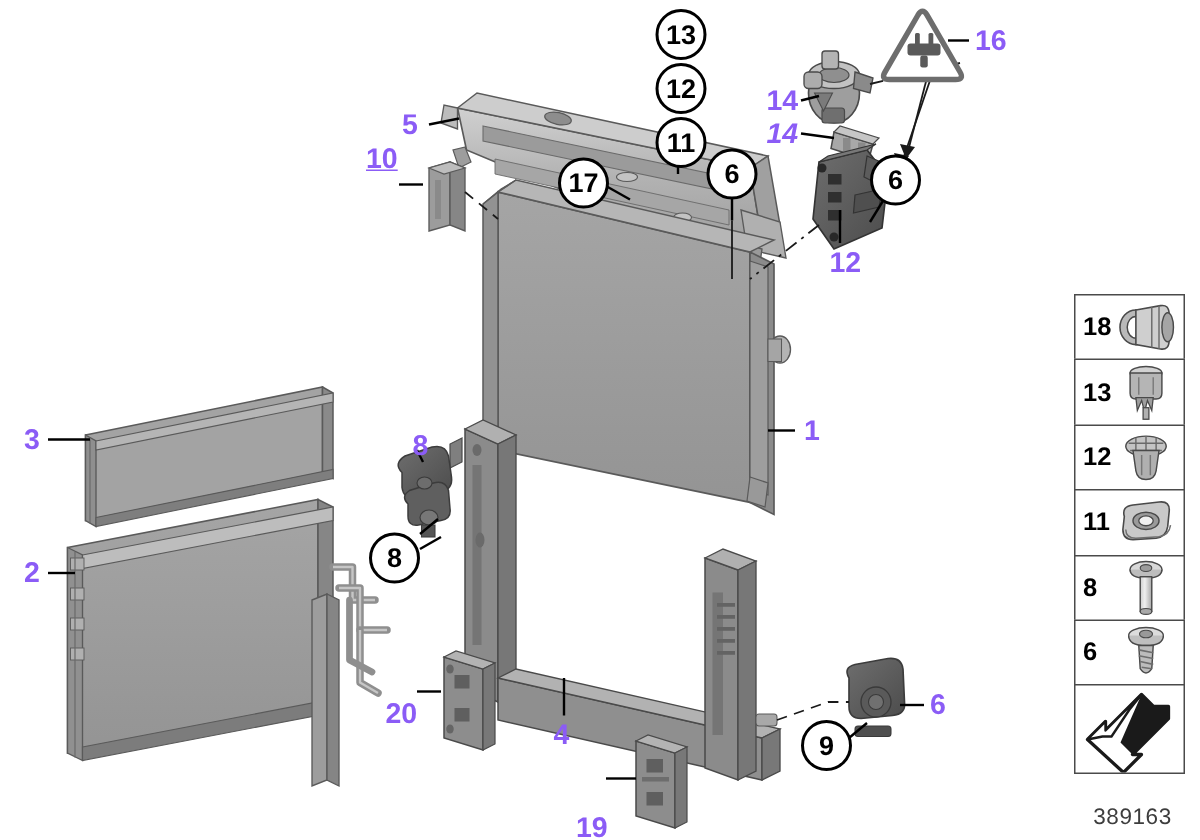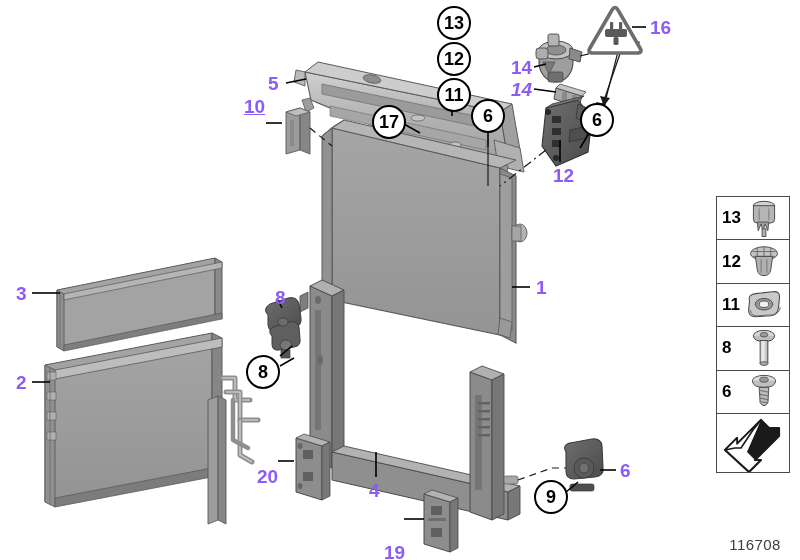--- a/index.html
+++ b/index.html
@@ -394,20 +394,31 @@
   <div class="callout-circle" style="left:437px; top:42px;">12</div>
   <div class="callout-circle" style="left:437px; top:78px;">11</div>
   <div class="callout-circle" style="left:471px; top:99px;">6</div>
   <div class="callout-circle" style="left:580px; top:103px;">6</div>
   <div class="callout-circle" style="left:372px; top:105px;text-align:center;">17</div>
   <div class="callout-circle" style="left:246px; top:355px;">8</div>
   <div class="callout-circle" style="left:534px; top:480px;">9</div>
 
   <div class="legend-panel">
 
+    <div class="legend-cell">
+      <span class="legend-num">18</span>
+      <svg class="legend-art" viewBox="0 0 46 44">
+        <ellipse cx="16" cy="22" rx="11" ry="12" fill="#b9b9b9" stroke="#4a4a4a" stroke-width="1.1"></ellipse>
+        <ellipse cx="16" cy="22" rx="6" ry="7.5" fill="#ffffff" stroke="#4a4a4a" stroke-width="1"></ellipse>
+        <path d="M16,10 L33,7 q6,-1 6,6 l0,18 q0,7 -6,6 l-17,-3 z" fill="#cfcfcf" stroke="#4a4a4a" stroke-width="1.1"></path>
+        <line x1="27" y1="8" x2="27" y2="36" stroke="#6a6a6a" stroke-width="1"></line>
+        <line x1="32" y1="7" x2="32" y2="37" stroke="#6a6a6a" stroke-width="1"></line>
+        <ellipse cx="38" cy="22" rx="4" ry="10" fill="#a5a5a5" stroke="#4a4a4a" stroke-width="1"></ellipse>
+      </svg>
+    </div>
 
     <div class="legend-cell">
       <span class="legend-num">13</span>
       <svg class="legend-art" viewBox="0 0 46 44">
         <ellipse cx="23" cy="9" rx="11" ry="4.5" fill="#d2d2d2" stroke="#4a4a4a" stroke-width="1"></ellipse>
         <path d="M12,9 l0,14 q0,4 4,4 l14,0 q4,0 4,-4 l0,-14 z" fill="#b5b5b5" stroke="#4a4a4a" stroke-width="1"></path>
         <path d="M16,26 l1,9 l3,-7 l2,8 l2,-8 l3,7 l1,-9 z" fill="#9e9e9e" stroke="#4a4a4a" stroke-width="0.9"></path>
         <rect x="21" y="33" width="4" height="8" fill="#b0b0b0" stroke="#4a4a4a" stroke-width="0.9"></rect>
         <line x1="18" y1="12" x2="18" y2="24" stroke="#7a7a7a" stroke-width="1"></line>
         <line x1="28" y1="12" x2="28" y2="24" stroke="#7a7a7a" stroke-width="1"></line>
@@ -470,15 +481,15 @@
 
     <div class="legend-cell" style="height:60px;">
       <svg class="legend-art" viewBox="0 0 72 58" style="right:0; width:72px;">
         <path d="M8,36 L20,24 L20,30 L44,6 L52,14 L62,14 L62,22 L38,46 L44,46 L32,58 Z" fill="#ffffff" stroke="#1a1a1a" stroke-width="2.2" stroke-linejoin="round"></path>
         <path d="M44,6 L52,14 L62,14 L62,22 L38,46 L30,38 Z" fill="#1a1a1a"></path>
         <path d="M8,36 L20,24 L20,30 L44,6 L36,16 L24,34 L18,34 Z" fill="#ffffff" stroke="#1a1a1a" stroke-width="1.6" stroke-linejoin="round"></path>
       </svg>
     </div>
   </div>
 
-  <div class="diagram-number">116708</div>
+  <div class="diagram-number">389163</div>
 
 </div>
 
 </body></html>

